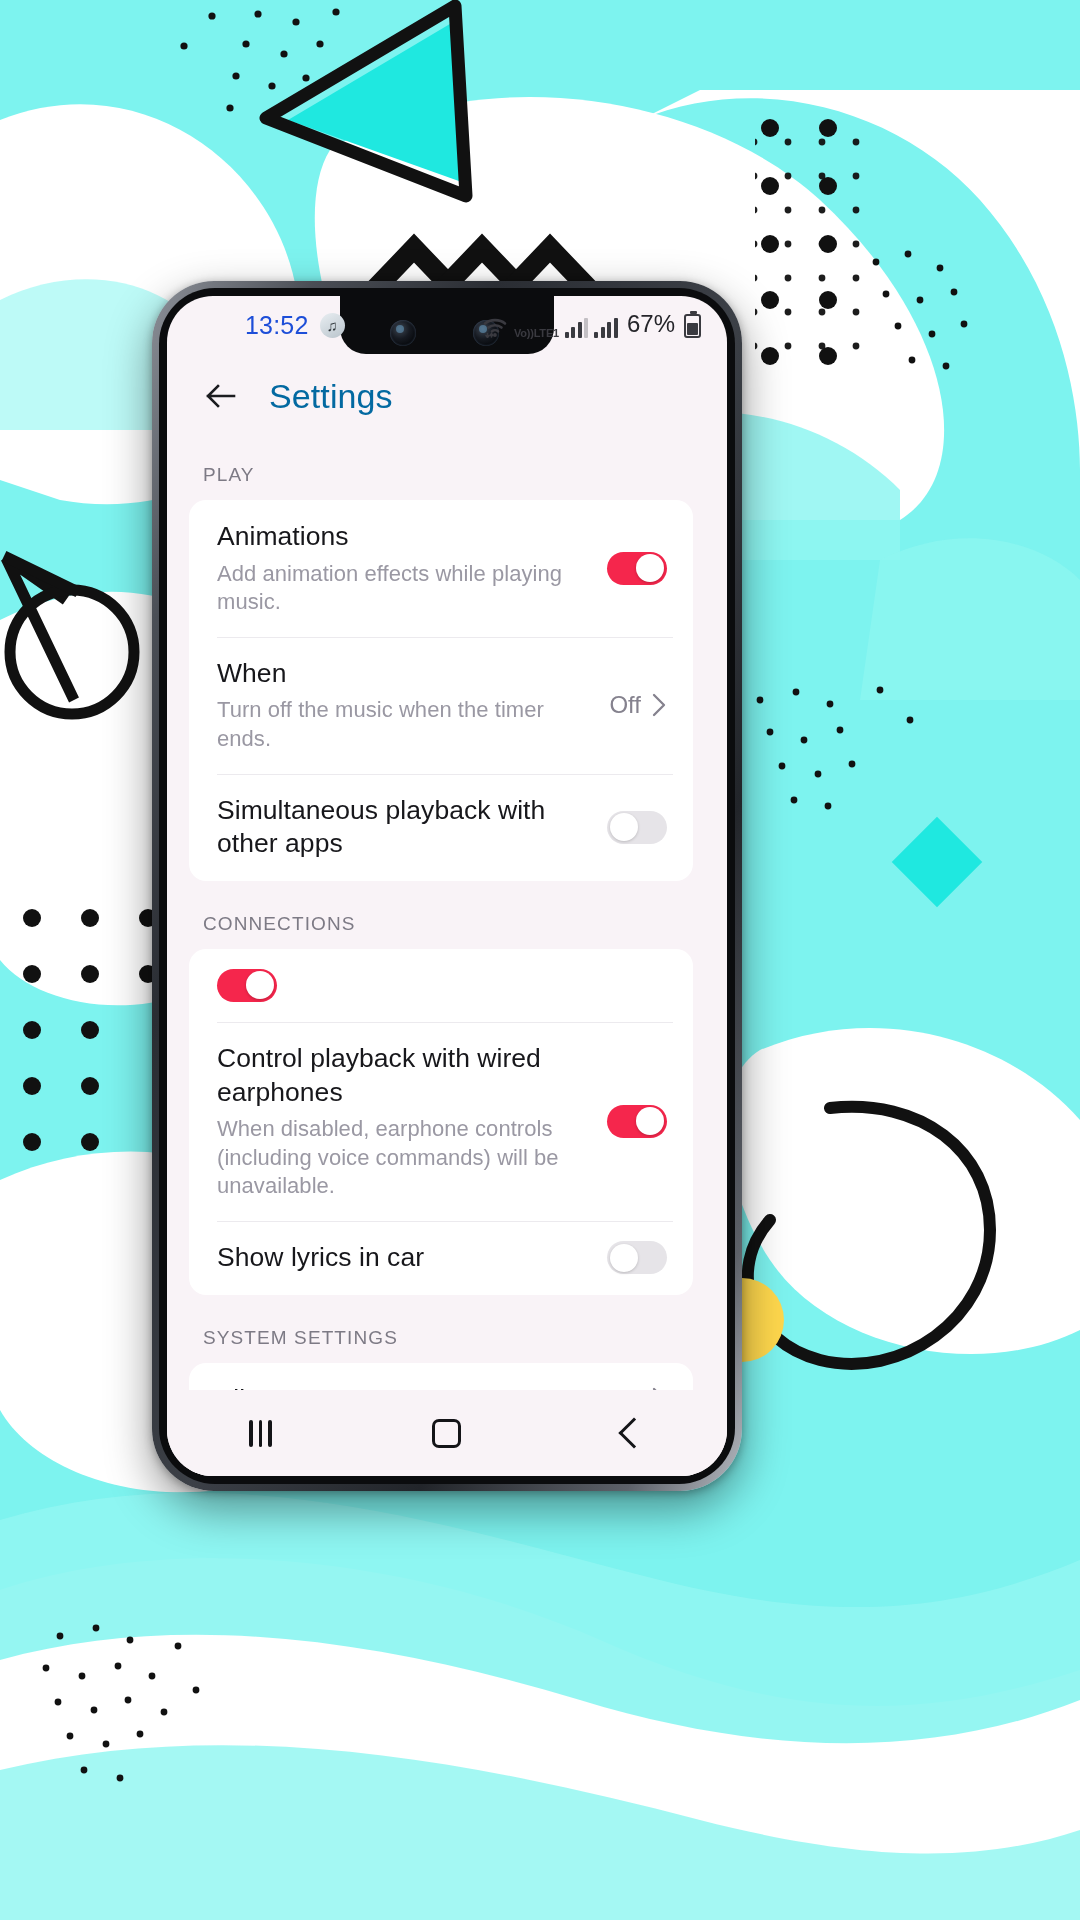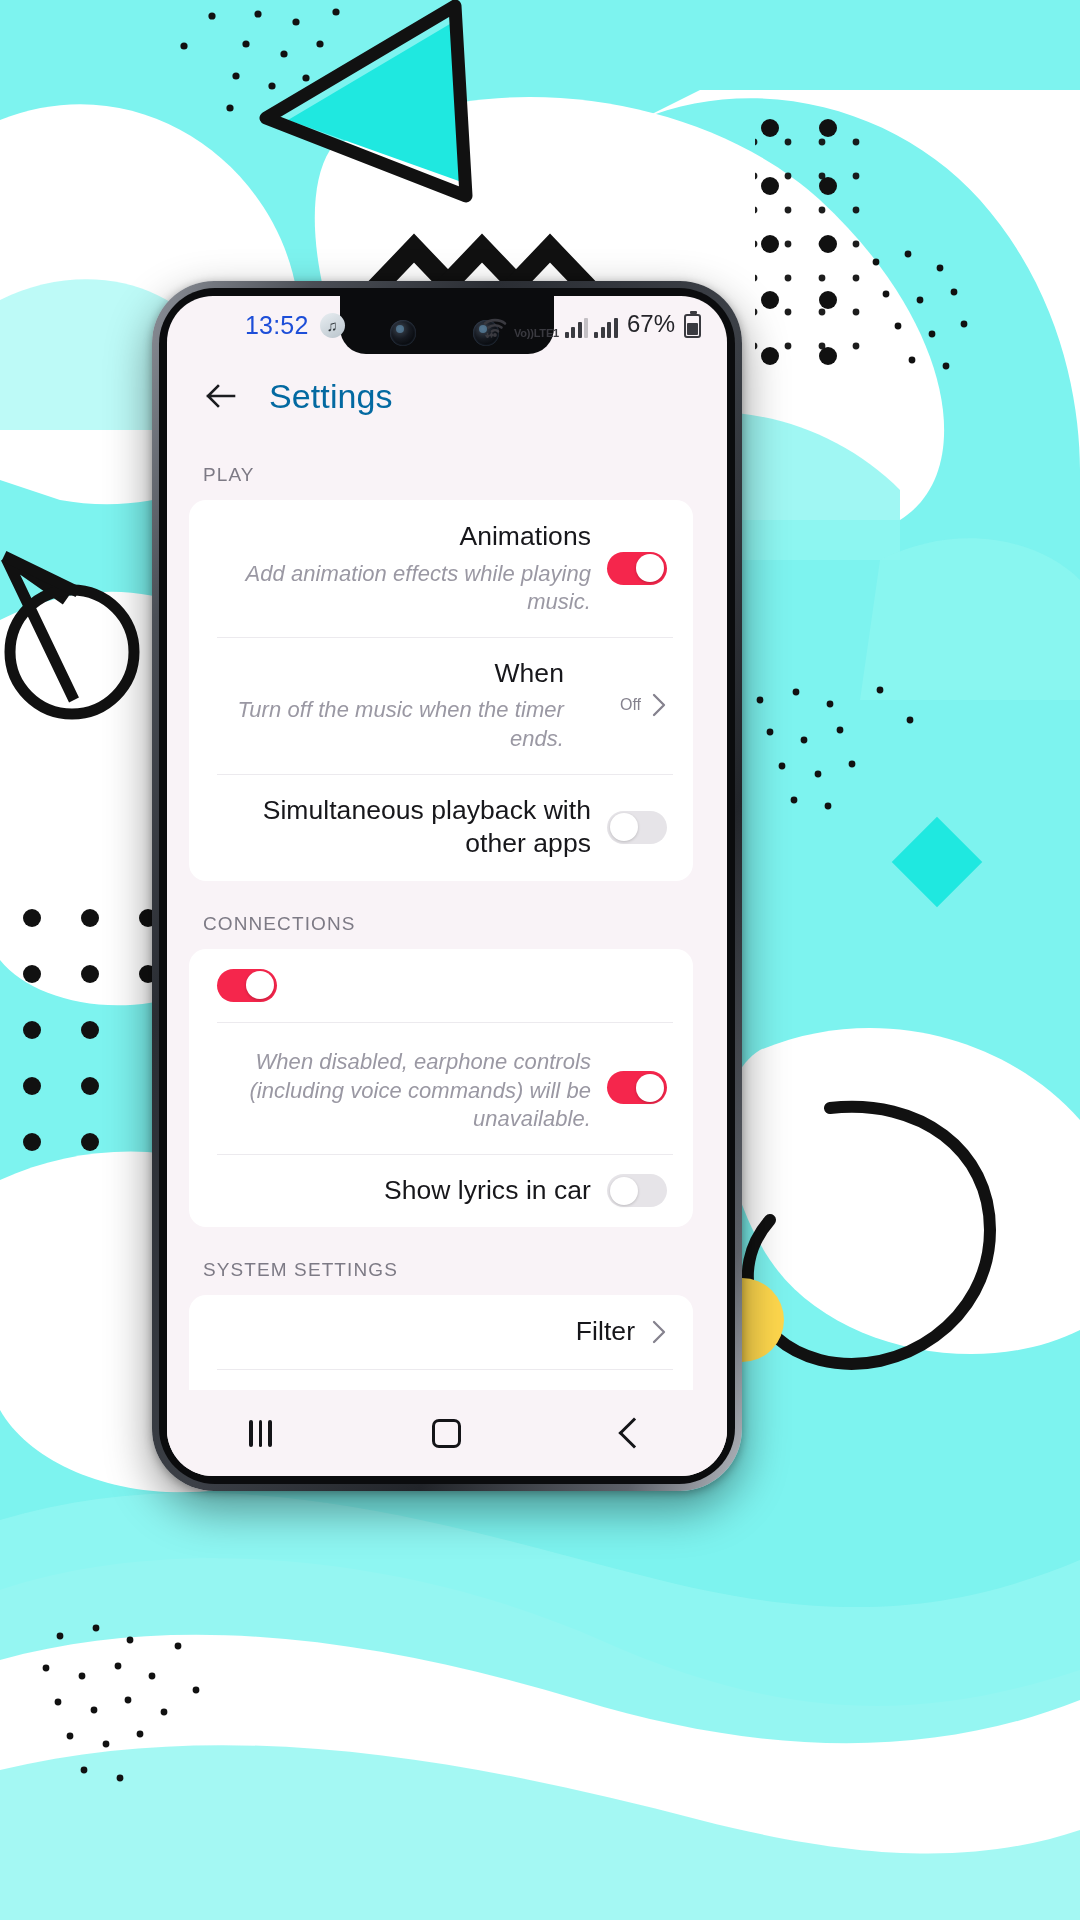--- a/index.html
+++ b/index.html
@@ -116,25 +116,25 @@
   }
   .row{
     display:flex; align-items:center; justify-content:space-between;
     padding:20px 26px 20px 28px; gap:16px; position:relative;
     min-height:72px;
   }
   .row + .row::before{
     content:""; position:absolute; left:28px; right:20px; top:0; height:1px;
     background:#eceaee;
   }
-  .row-txt{ flex:1 1 auto; min-width:0;text-align:right; }
+  .row-txt{ flex:1 1 auto; min-width:0; }
   .row-title{ font-size:26.5px; color:#17171b; line-height:1.27; letter-spacing:.05px; }
-  .row-sub{ font-size:22px; color:#9a98a3; line-height:1.3; margin-top:6px; letter-spacing:.05px;font-style:italic; }
+  .row-sub{ font-size:22px; color:#9a98a3; line-height:1.3; margin-top:6px; letter-spacing:.05px; }
   .row-right{ display:flex; align-items:center; gap:10px; flex:0 0 auto; }
-  .row-value{ font-size:16px; color:#85828e;margin-left:40px; }
+  .row-value{ font-size:24px; color:#85828e;margin-left:40px; }
 
   
   .toggle{
     width:60px; height:33px; border-radius:17px; position:relative;
     flex:0 0 auto; cursor:pointer;
   }
   .toggle .knob{
     position:absolute; top:2.5px; width:28px; height:28px; border-radius:50%;
     background:#ffffff; box-shadow:0 1px 3px rgba(0,0,0,.22);
     transition:left .15s;
@@ -426,20 +426,21 @@
         <div class="row">
           <div class="row-right">
             <div class="toggle on">
                 <span class="knob"></span>
               </div>
           </div>
         </div>
 
         <div class="row">
           <div class="row-txt">
+            <div class="row-title">Control playback with wired earphones</div>
             <div class="row-sub">When disabled, earphone controls (including voice commands) will be unavailable.</div>
           </div>
           <div class="row-right">
             <div class="toggle on">
                 <span class="knob"></span>
               </div>
           </div>
         </div>
 
         <div class="row">

